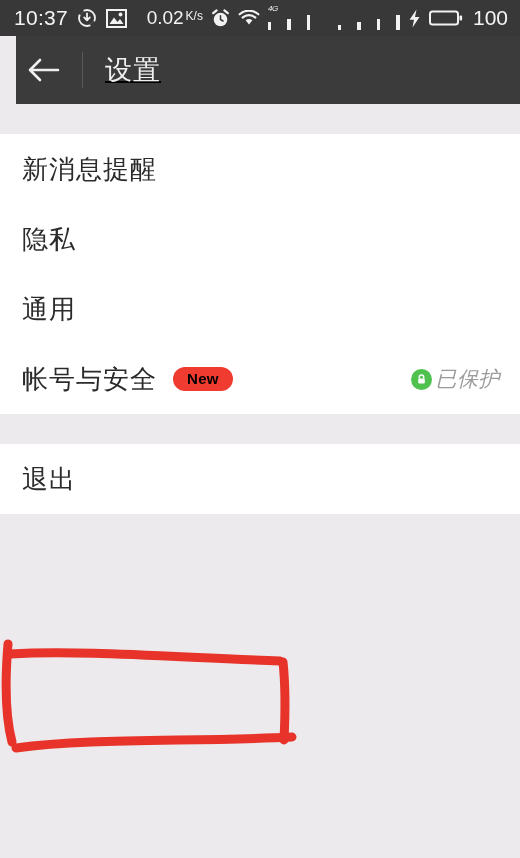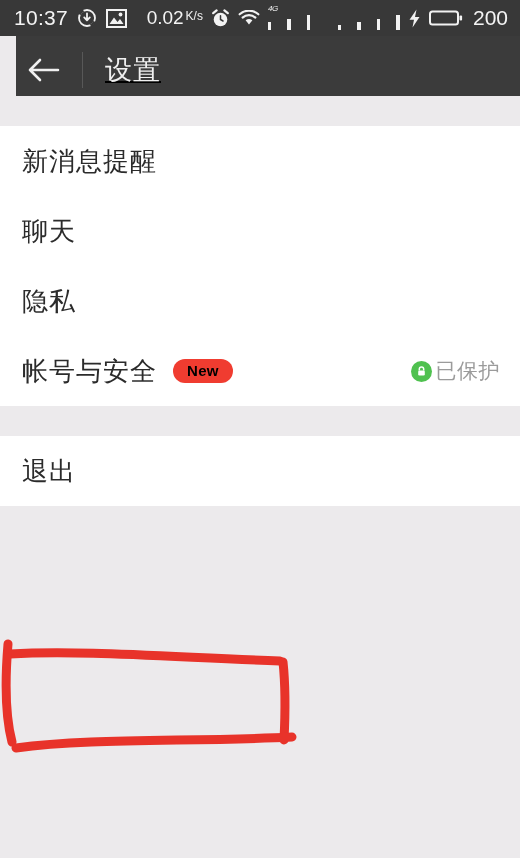--- a/index.html
+++ b/index.html
@@ -127,21 +127,21 @@
   #page-title {
     font-size: 27px;
     color: #f0f0f0;
     margin-left: 22px;
     letter-spacing: 1px;
   }
 
   
   #content {
     position: absolute;
-    left: 0; top: 96px;
+    left: 0; top: 104px;
     width: 520px;
     bottom: 0;
     background: #eceaec;
   }
   .gap {
     width: 100%;
     background: #eceaec;
   }
   .group {
     background: #ffffff;
@@ -174,20 +174,21 @@
     letter-spacing: 0.3px;
   }
   .row-right {
     position: absolute;
     right: 20px;
     top: 0;
     height: 70px;
     display: flex;
     align-items: center;
     gap: 4px;
+    font-style: italic;
   }
   .lock-badge {
     width: 21px;
     height: 21px;
     border-radius: 50%;
     background: #4fc14f;
     display: flex;
     align-items: center;
     justify-content: center;
   }
@@ -271,21 +272,21 @@
         <svg class="ic" width="13" height="19" viewBox="0 0 13 19">
           <path d="M8.5 0.5 L1.5 10.8 L6 10.8 L4.5 18.5 L11.5 8 L7 8 Z" fill="#f2f2f2"></path>
         </svg>
       </span>
       <span>
         <svg class="ic" width="34" height="18" viewBox="0 0 34 18">
           <rect x="1" y="2.5" width="28" height="13" rx="2.5" fill="none" stroke="#f2f2f2" stroke-width="2"></rect>
           <rect x="30.5" y="6.5" width="2.6" height="5" rx="1" fill="#f2f2f2"></rect>
         </svg>
       </span>
-      <span class="battery-num">200</span>
+      <span class="battery-num">100</span>
     </div>
   </div>
 
   <div id="title-bar">
     <div id="back-button">
       <span>
         <svg class="ic" width="34" height="28" viewBox="0 0 34 28">
           <path d="M31 14 L3 14 M13 4 L3 14 L13 24" fill="none" stroke="#f0f0f0" stroke-width="2.6" stroke-linecap="round" stroke-linejoin="round"></path>
         </svg>
       </span>
@@ -298,28 +299,28 @@
 
     <div class="gap" style="height:30px;"></div>
 
     <div class="group">
 
       <div class="row">
         <span class="row-label">新消息提醒</span>
       </div>
 
 
-      <div class="row">
-        <span class="row-label">聊天</span>
-      </div>
 
       <div class="row">
         <span class="row-label">隐私</span>
       </div>
 
+      <div class="row">
+        <span class="row-label">通用</span>
+      </div>
 
       <div class="row">
         <span class="row-label">帐号与安全</span>
         <span class="badge-new">New</span>
         <span class="row-right">
           <span class="lock-badge">
             <svg class="ic" width="13" height="13" viewBox="0 0 13 13">
               <path d="M4.3 5.6 L4.3 4.2 A2.2 2.2 0 0 1 8.7 4.2 L8.7 5.6" fill="none" stroke="#ffffff" stroke-width="1.5"></path>
               <rect x="3.2" y="5.4" width="6.6" height="5.2" rx="1.3" fill="#ffffff"></rect>
             </svg>

